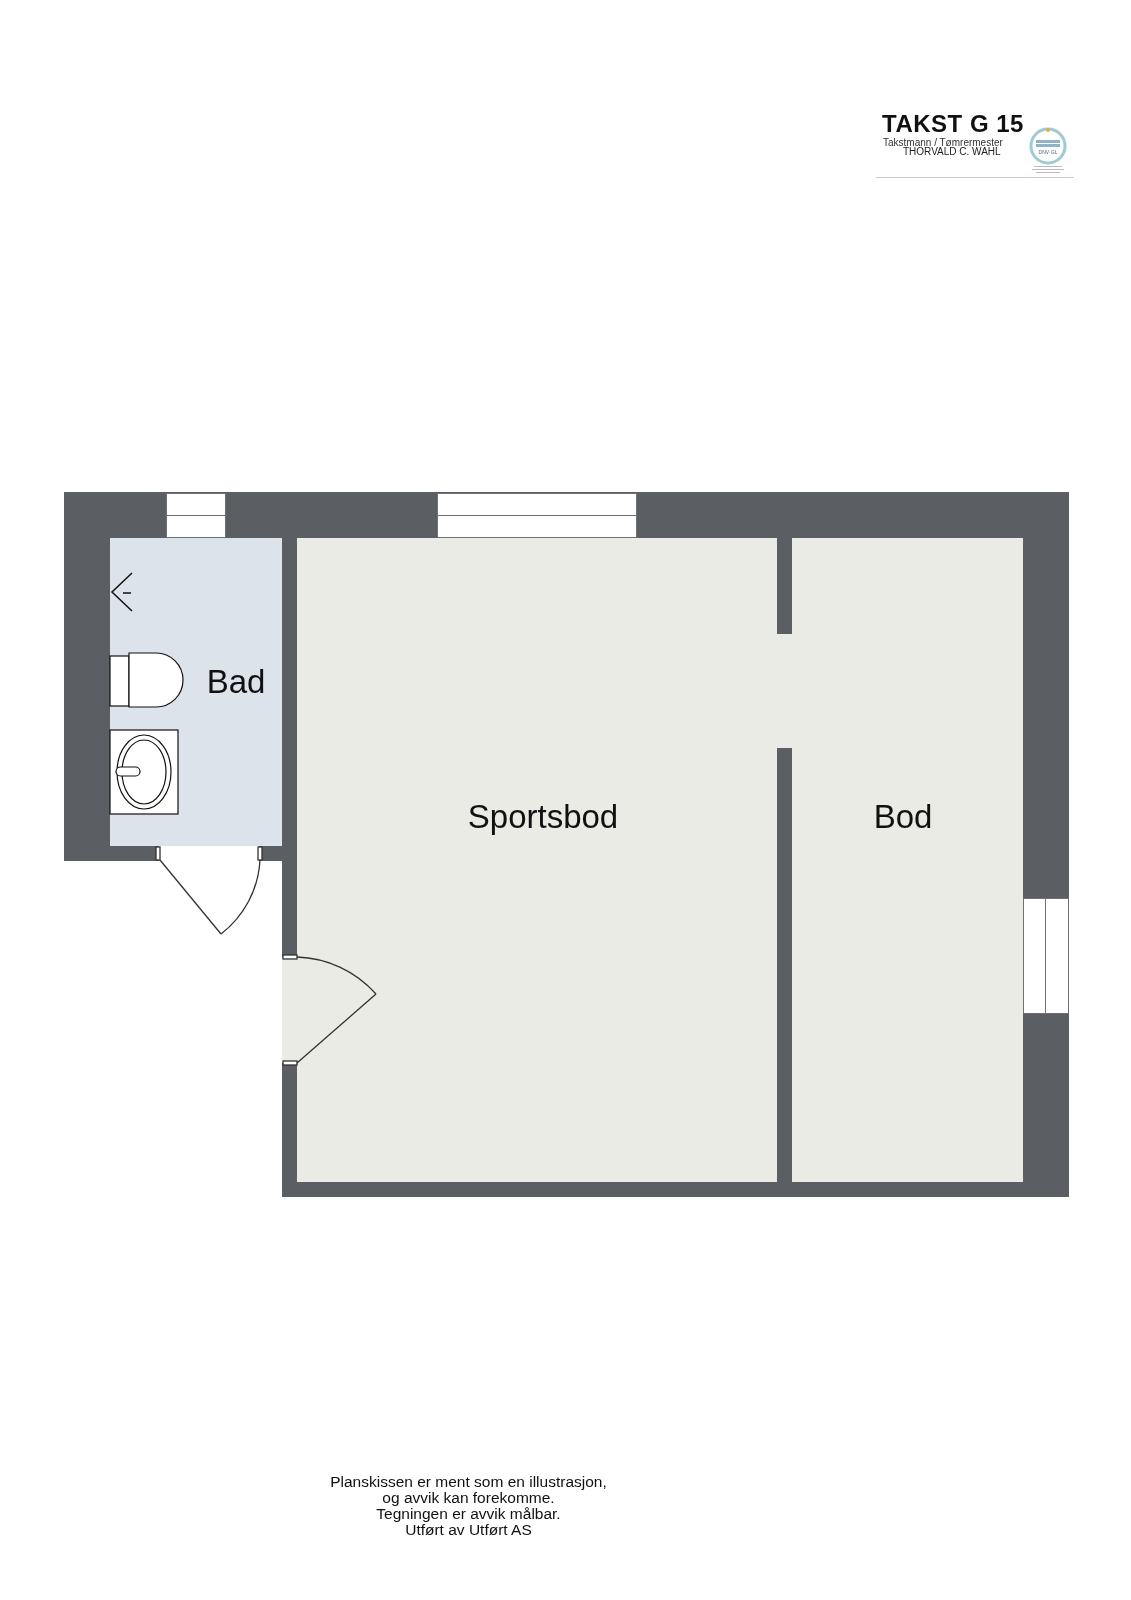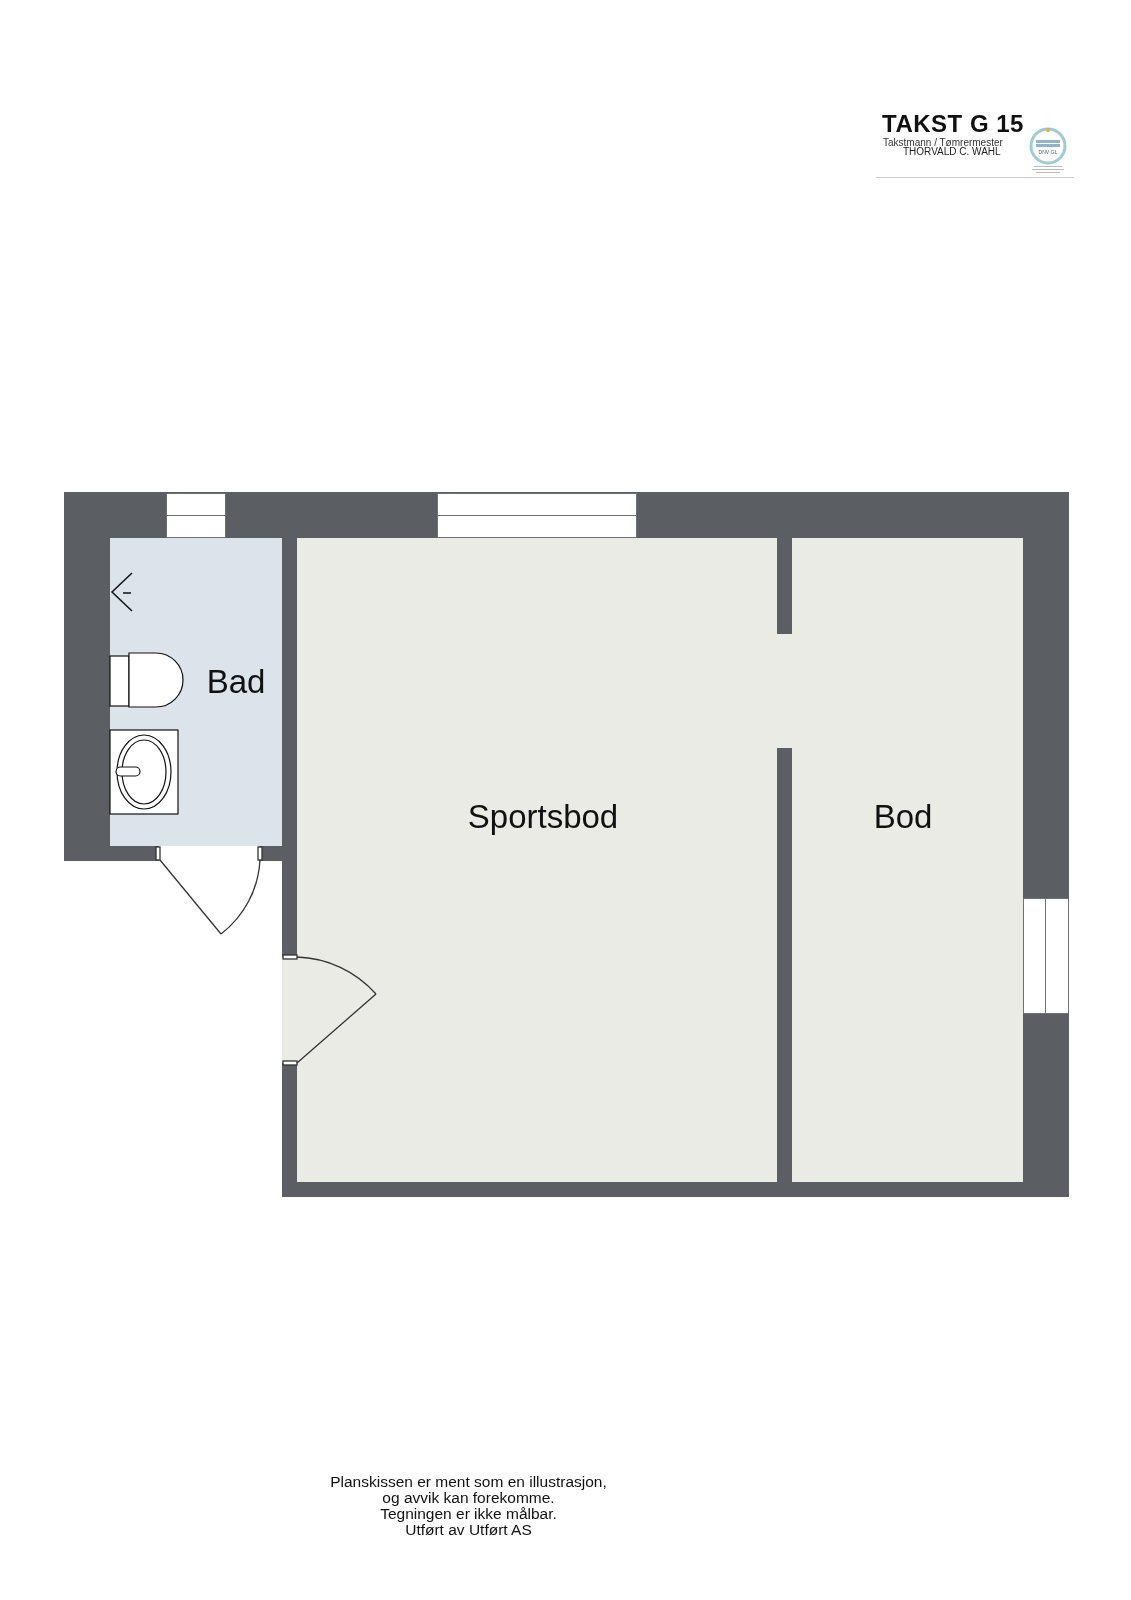--- a/index.html
+++ b/index.html
@@ -103,15 +103,15 @@
   </svg>
 
   <div class="room-label" style="left:236px;top:682px;">Bad</div>
   <div class="room-label" style="left:543px;top:817px;">Sportsbod</div>
   <div class="room-label" style="left:903px;top:817px;">Bod</div>
 </div>
 
 <div class="footer">
   <div>Planskissen er ment som en illustrasjon,</div>
   <div>og avvik kan forekomme.</div>
-  <div>Tegningen er ikke målbar.</div>
+  <div>Tegningen er avvik målbar.</div>
   <div>Utført av Utført AS</div>
 </div>
 
 </body></html>

